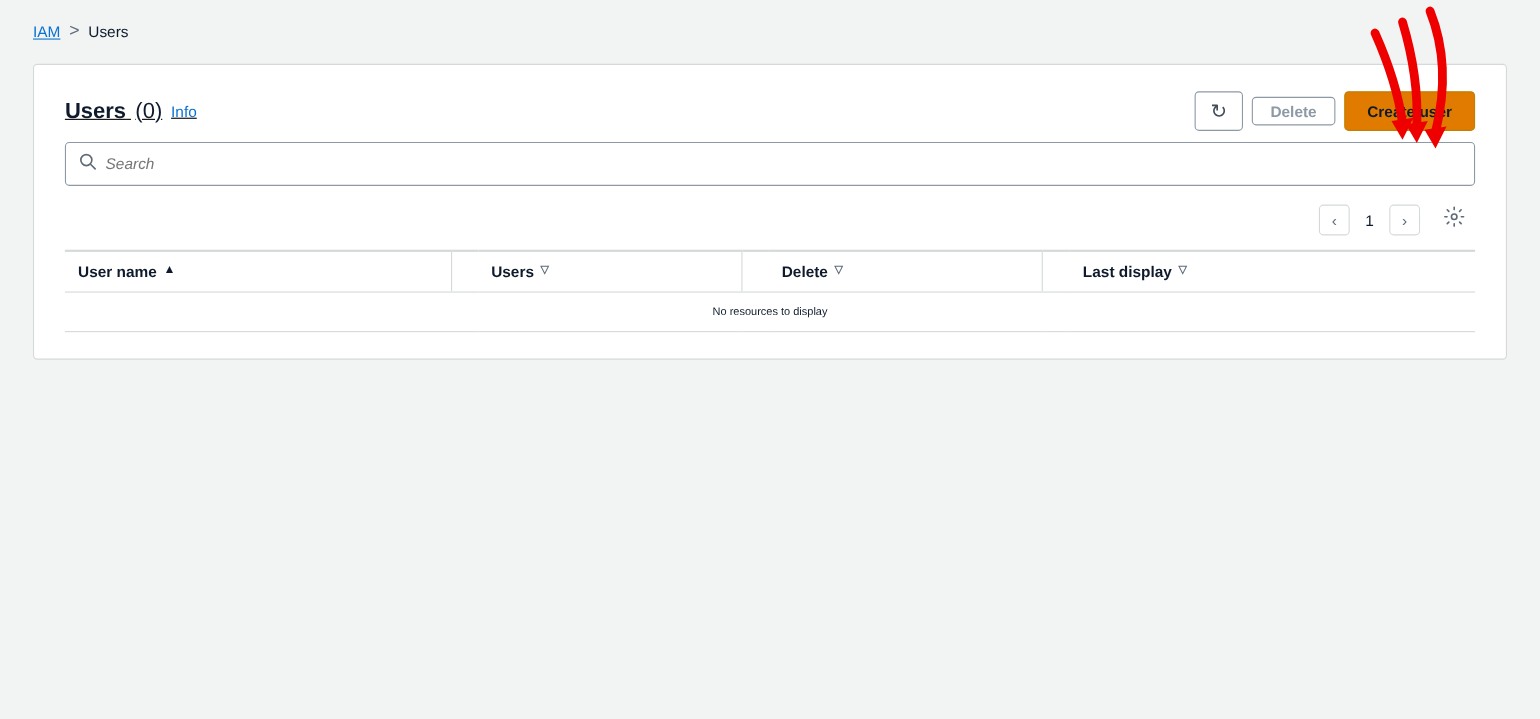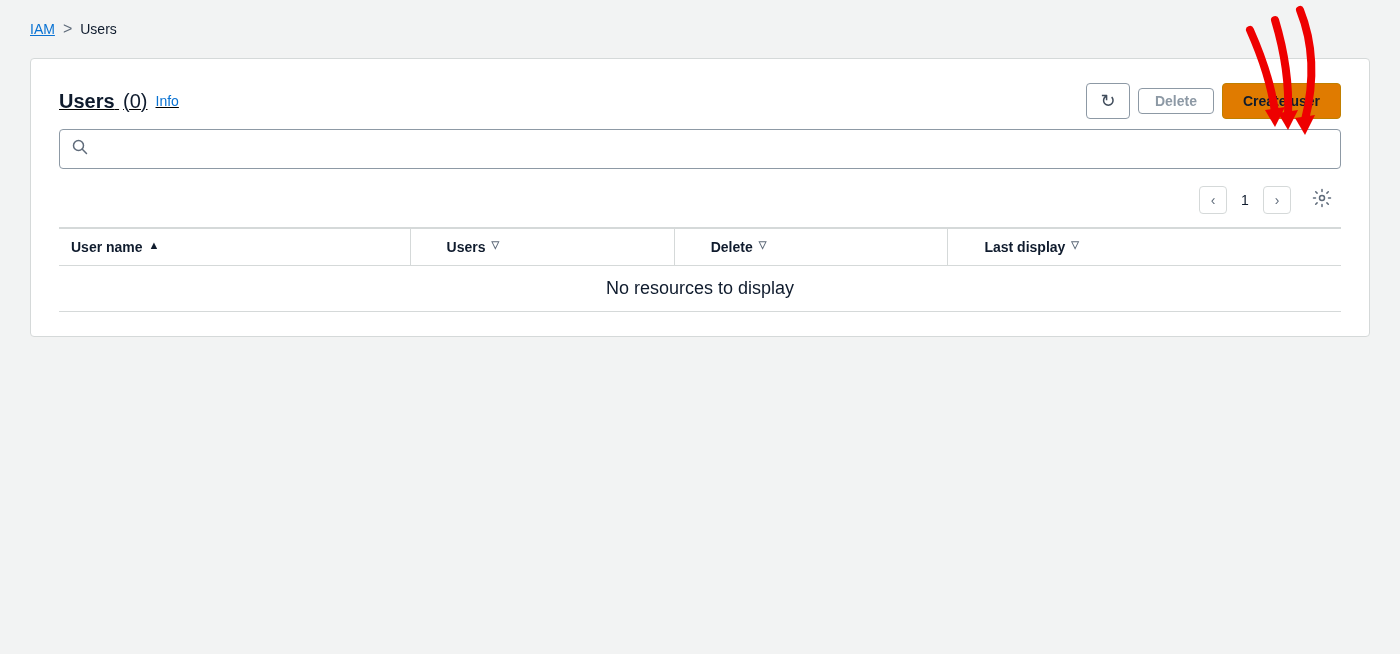--- a/index.html
+++ b/index.html
@@ -217,21 +217,21 @@
       border-top: 2px solid #d5d9d9;
       white-space: nowrap;
     }
     .table-grid th .th-inner {
       display: flex;
       align-items: flex-start;
       gap: 6px;
     }
     .table-grid td {
       padding: 12px;
-      font-size: 18px;
+      font-size: 10px;
       color: #0f1b2d;
       border-bottom: 1px solid #d5d9d9;
       text-align: center;
     }
     .col-sep {
       border-left: 1px solid #d5d9d9;
       width: 1px;
       padding: 0;
     }
   </style>
@@ -278,20 +278,21 @@
     </div>
 
 
     <div class="search-bar">
       <span class="search-icon">
         <svg width="16" height="16" viewBox="0 0 16 16" fill="none" xmlns="http://www.w3.org/2000/svg">
           <circle cx="6.5" cy="6.5" r="5" stroke="#5f6b7a" stroke-width="1.5"></circle>
           <line x1="10.3" y1="10.3" x2="14.5" y2="14.5" stroke="#5f6b7a" stroke-width="1.5" stroke-linecap="round"></line>
         </svg>
       </span>
+      <input class="search-input" type="text" placeholder="Search" style="">
     </div>
 
     <div class="pagination-row">
       <button class="pagination-btn">
         <span>‹</span>
       </button>
       <span class="pagination-page">1</span>
       <button class="pagination-btn">
         <span>›</span>
       </button>

